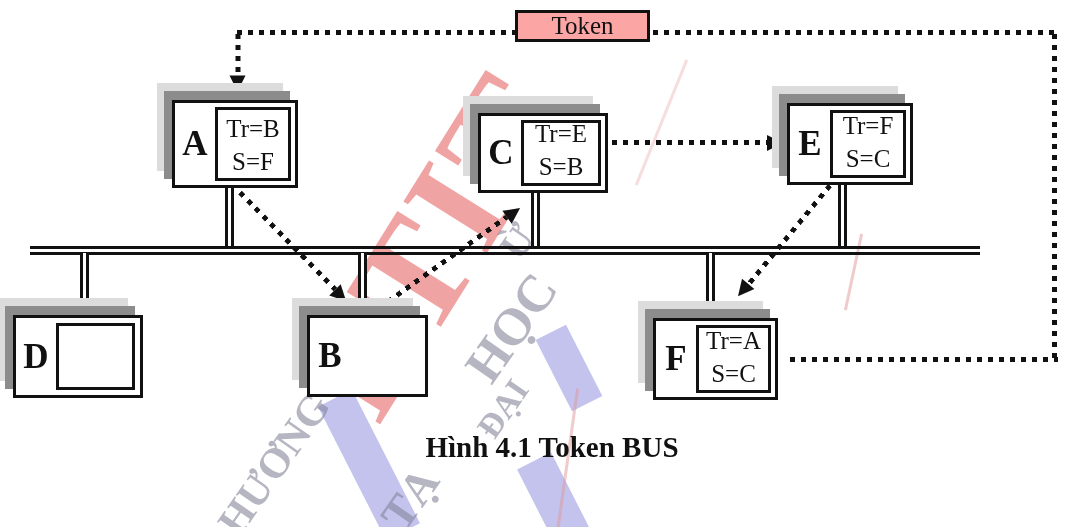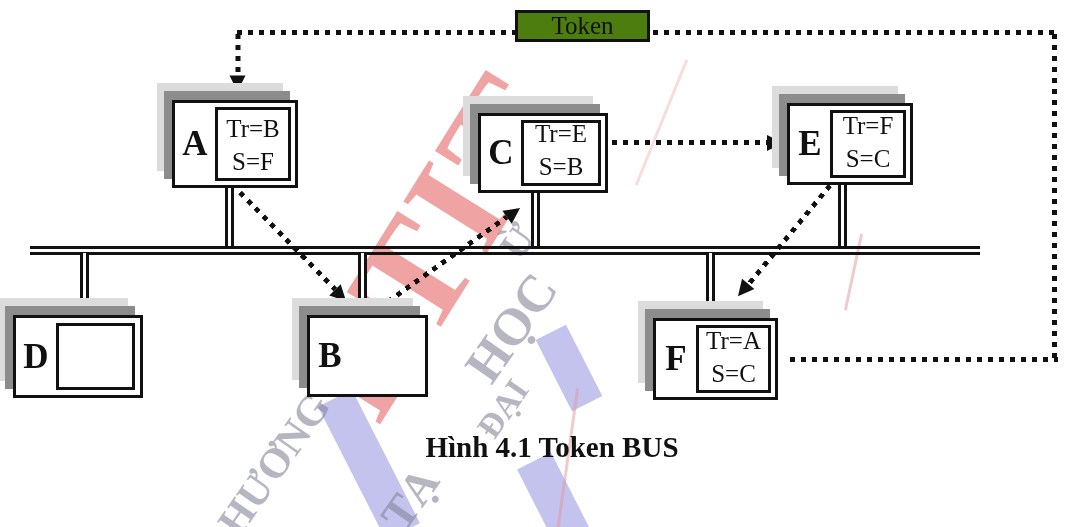--- a/index.html
+++ b/index.html
@@ -72,21 +72,21 @@
   .p-b-c      {left:370px; top:312px; width:168px; transform:rotate(-35.5deg);}
   .p-c-e      {left:612px; top:140px; width:155px;}
   .p-e-f      {left:830px; top:183px; width:128px; transform:rotate(129.5deg);}
   .p-f-right  {left:790px; top:357px; width:268px;}
   .p-right-v  {left:1052px; top:34px; height:329px;}
   .p-top-right{left:653px; top:30px;  width:402px;}
 
   
   .token{
     left:515px; top:10px; width:135px; height:32px;
-    background:#4d7c0f; border:3px solid #111; box-sizing:border-box;
+    background:#fca5a5; border:3px solid #111; box-sizing:border-box;
     display:flex; align-items:center; justify-content:center;
     font-size:25px;
   }
 
   
   .node{position:absolute; z-index:2;}
   .nshadow-l{position:absolute; left:-15px; top:-17px; width:100%; height:100%; background:#dcdcdc;}
   .nshadow-d{position:absolute; left:-8px;  top:-9px;  width:100%; height:100%; background:#8c8c8c;}
   .nbox{
     position:relative; width:100%; height:100%; background:#fff;

